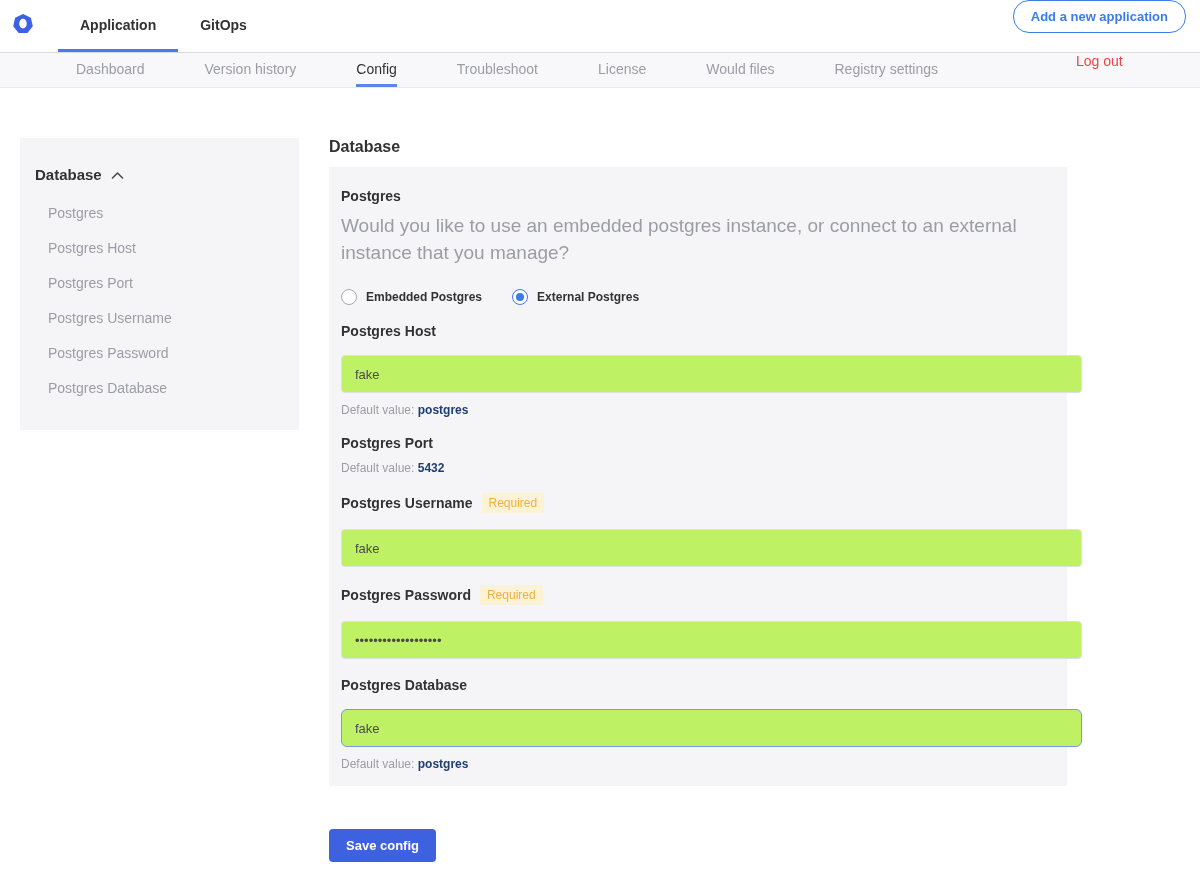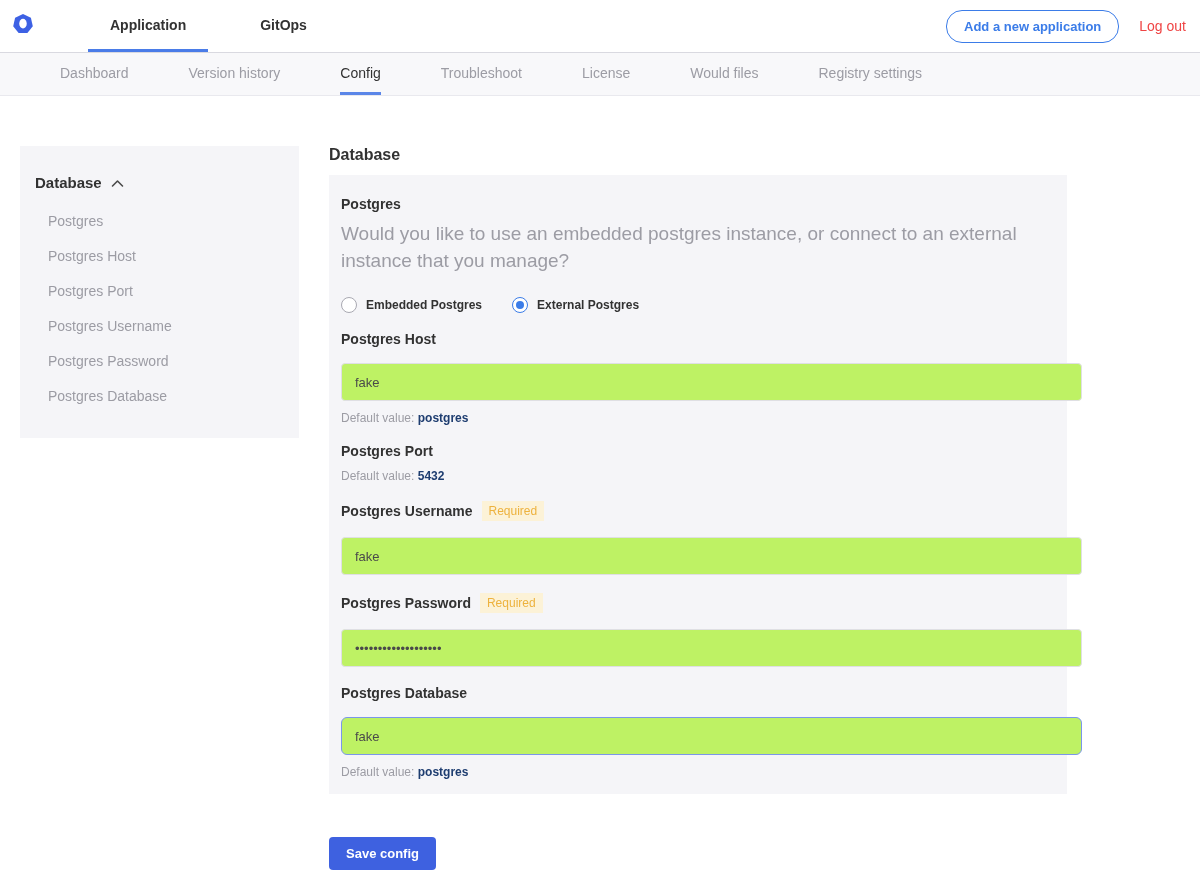--- a/index.html
+++ b/index.html
@@ -1,34 +1,34 @@
 <!DOCTYPE html>
 <html><head>
 <meta charset="utf-8">
 <style>
   * { margin: 0; padding: 0; box-sizing: border-box; }
   html, body { width: 1200px; height: 874px; background: #ffffff; overflow: hidden;
     font-family: "Liberation Sans", "DejaVu Sans", sans-serif; }
 
   
   .topbar { height: 52px; display: flex; align-items: stretch; background: #fff; }
-  .topbar-left { display: flex; align-items: stretch; padding-left: 12px; gap: 30px; }
+  .topbar-left { display: flex; align-items: stretch; padding-left: 12px; }
   .logo-wrap { display: flex; align-items: center; margin-right: 24px; cursor: pointer; }
   .top-tab { display: flex; align-items: center; padding: 0 22px; font-size: 14px;
     font-weight: 600; color: #323232; border-bottom: 3px solid transparent; cursor: pointer; }
   .top-tab.active { border-bottom-color: #4a7ce8; }
-  .topbar-right { margin-left: auto; display: flex; align-items: center; gap: 20px; padding-right: 14px; }
+  .topbar-right { margin-left: auto; display: flex; align-items: center; gap: 20px; padding-right: 14px; flex-direction: column; }
   .add-app-btn { border: 1px solid #3b7ce8; color: #3b7ce8; background: #fff; border-radius: 16px;
     padding: 8px 17px; font-size: 13px; font-weight: 700; cursor: pointer; font-family: inherit; }
   .logout { font-size: 14px; color: #ef4444; cursor: pointer; }
 
   
-  .subnav { height: 44px; background: #f8f8fa; border-top: 1px solid #d9d9e0;
+  .subnav { height: 36px; background: #f8f8fa; border-top: 1px solid #d9d9e0;
     border-bottom: 1px solid #e9e9ee; display: flex; align-items: stretch;
-    padding-left: 60px; gap: 60px; }
+    padding-left: 76px; gap: 60px; }
   .subnav-item { display: flex; align-items: center; font-size: 14px; color: #9c9ca4;
     border-bottom: 3px solid transparent; cursor: pointer; }
   .subnav-item.active { color: #323232; border-bottom-color: #5b86e8; }
 
   
   .content { display: flex; align-items: flex-start; padding: 50px 0 0 20px; }
 
   .sidebar { width: 279px; background: #f5f5f8; padding: 28px 0 24px; }
   .sidebar-group-header { display: flex; align-items: center; gap: 9px; margin-left: 15px;
     font-size: 15px; font-weight: 700; color: #323232; cursor: pointer; }

